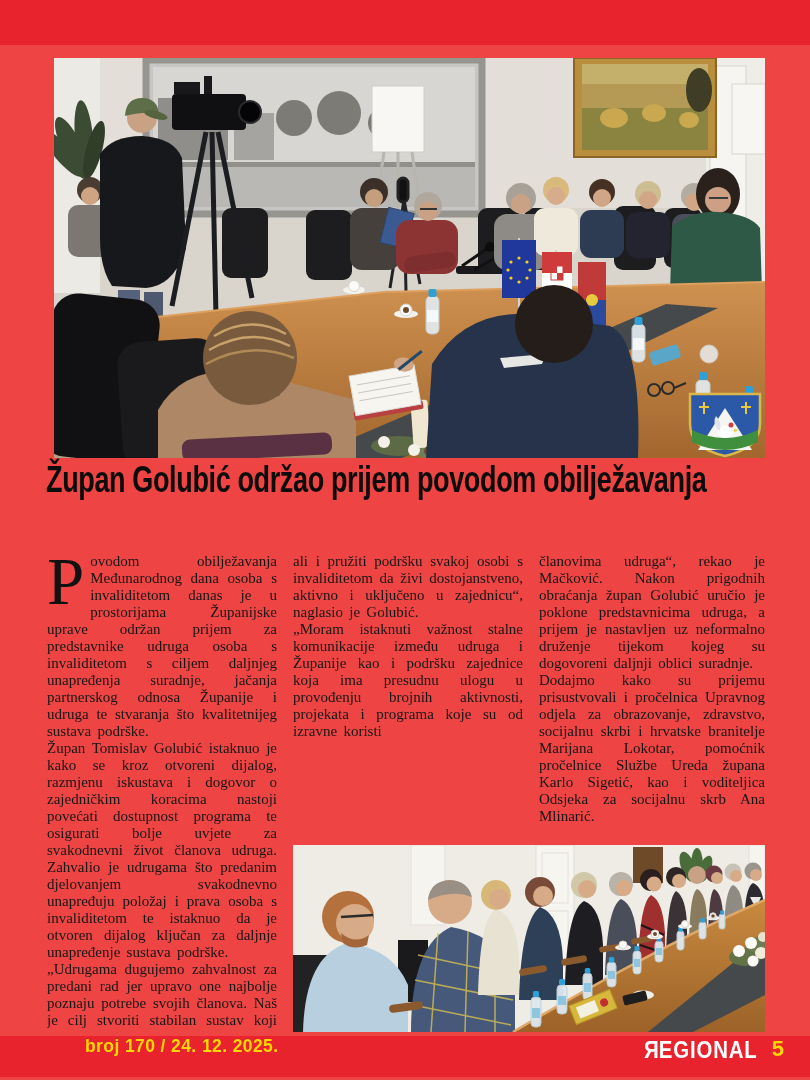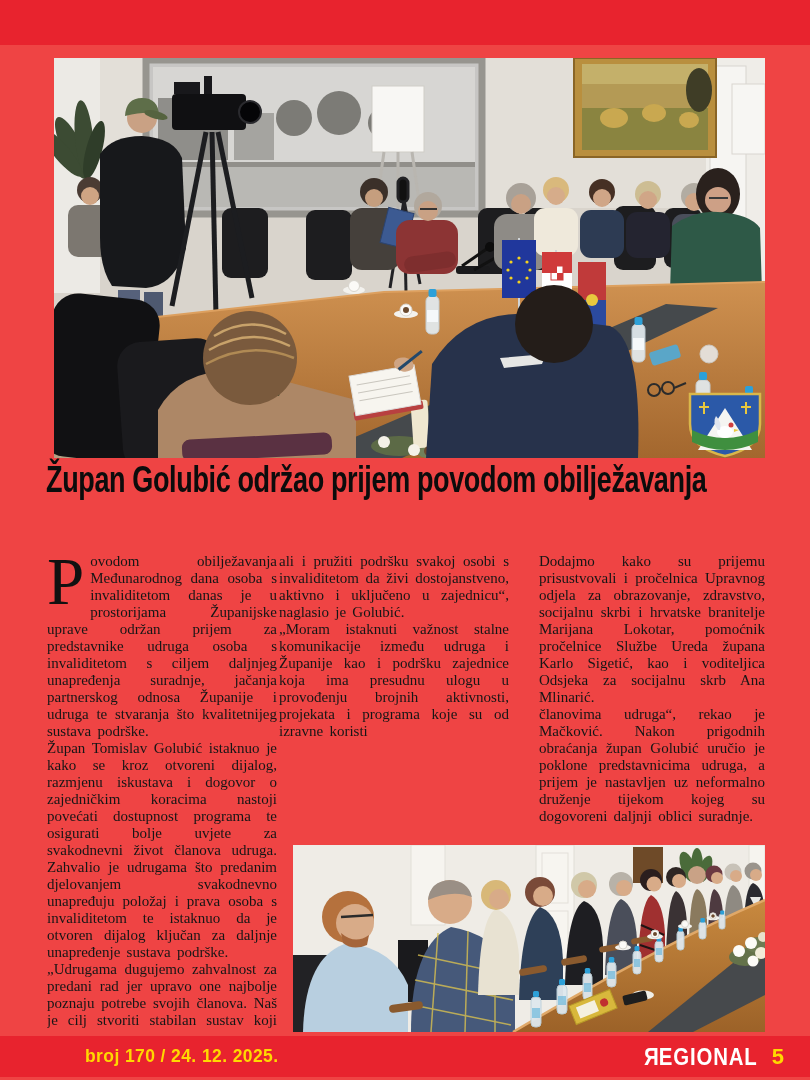--- a/index.html
+++ b/index.html
@@ -10,25 +10,25 @@
   .photo1{left:54px;top:58px;width:711px;height:400px;}
   .photo2{left:293px;top:845px;width:472px;height:187px;}
   .headline{position:absolute;left:46px;top:459px;width:722px;color:#0c0c0c;
             font-family:"Liberation Sans",sans-serif;font-weight:700;white-space:nowrap;line-height:41px;}
   .headline .hl{display:inline-block;font-size:37px;letter-spacing:-0.5px;
                 transform:scaleX(0.73);transform-origin:0 50%;}
   .col{position:absolute;top:553px;width:230px;font-size:15px;line-height:17px;
        text-align:justify;color:#161616;overflow:hidden;word-spacing:2.5px;}
   .col p{margin:0;}
   .col1{left:47px;height:478px;}
-  .col2{left:279px;height:292px;}
+  .col2{left:293px;height:292px;}
   .col3{left:539px;width:226px;height:292px;}
   .dropcap{float:left;font-size:67px;line-height:50px;padding:3px 6px 0 0;color:#111;}
   .footerbar{position:absolute;left:0;top:1036px;width:810px;height:41px;
-             background:var(--brand-red,#e8232e);display:flex;align-items:center;}
+             background:var(--brand-red,#e8232e);display:flex;align-items:flex-start;}
   .issue{margin-left:85px;color:var(--accent-yellow,#ffd800);
          font-family:"Liberation Sans",sans-serif;font-weight:700;font-size:17.5px;letter-spacing:0.4px;}
   .logo{margin-left:auto;color:#ffffff;font-family:"Liberation Sans",sans-serif;font-weight:700;
         font-size:24px;letter-spacing:1px;display:inline-block;transform:scaleX(0.85);transform-origin:100% 50%;}
   .logo-r{display:inline-block;transform:scaleX(-1);}
   .pagenum{color:var(--accent-yellow,#ffd800);font-family:"Liberation Sans",sans-serif;
            font-weight:700;font-size:22px;margin:0 26px 0 14px;}
 </style>
 </head>
 <body>
@@ -346,22 +346,22 @@
   <div class="col col1">
     <p><span class="dropcap">P</span><span>ovodom obilježavanja Međunarodnog dana osoba s invaliditetom danas je u prostorijama Županijske uprave održan prijem za predstavnike udruga osoba s invaliditetom s ciljem daljnjeg unapređenja suradnje, jačanja partnerskog odnosa Županije i udruga te stvaranja što kvalitetnijeg sustava podrške.</span></p>
     <p>Župan Tomislav Golubić istaknuo je kako se kroz otvoreni dijalog, razmjenu iskustava i dogovor o zajedničkim koracima nastoji povećati dostupnost programa te osigurati bolje uvjete za svakodnevni život članova udruga. Zahvalio je udrugama što predanim djelovanjem svakodnevno unapređuju položaj i prava osoba s invaliditetom te istaknuo da je otvoren dijalog ključan za daljnje unapređenje sustava podrške.</p>
     <p>„Udrugama dugujemo zahvalnost za predani rad jer upravo one najbolje poznaju potrebe svojih članova. Naš je cilj stvoriti stabilan sustav koji će omogućiti razvoj njihovih programa,</p>
   </div>
   <div class="col col2">
     <p>ali i pružiti podršku svakoj osobi s invaliditetom da živi dostojanstveno, aktivno i uključeno u zajednicu“, naglasio je Golubić.</p>
     <p>„Moram istaknuti važnost stalne komunikacije između udruga i Županije kao i podršku zajednice koja ima presudnu ulogu u provođenju brojnih aktivnosti, projekata i programa koje su od izravne koristi</p>
   </div>
   <div class="col col3">
+    <p>članovima udruga“, rekao je Mačković. Nakon prigodnih obraćanja župan Golubić uručio je poklone predstavnicima udruga, a prijem je nastavljen uz neformalno druženje tijekom kojeg su dogovoreni daljnji oblici suradnje.</p>
     <p>Dodajmo kako su prijemu prisustvovali i pročelnica Upravnog odjela za obrazovanje, zdravstvo, socijalnu skrbi i hrvatske branitelje Marijana Lokotar, pomoćnik pročelnice Službe Ureda župana Karlo Sigetić, kao i voditeljica Odsjeka za socijalnu skrb Ana Mlinarić.</p>
-    <p>članovima udruga“, rekao je Mačković. Nakon prigodnih obraćanja župan Golubić uručio je poklone predstavnicima udruga, a prijem je nastavljen uz neformalno druženje tijekom kojeg su dogovoreni daljnji oblici suradnje.</p>
   </div>
 
   <svg class="photo photo2" viewBox="0 0 472 187">
     <rect width="472" height="187" fill="#efece6"></rect>
     <g>
       <rect x="243" y="0" width="38" height="135" fill="#f7f5f0" stroke="#e0ddd6"></rect>
       <rect x="249" y="8" width="26" height="50" fill="none" stroke="#e3e0d9"></rect>
       <rect x="249" y="66" width="26" height="56" fill="none" stroke="#e3e0d9"></rect>
     </g>
     <rect x="118" y="0" width="34" height="80" fill="#f6f4ef" stroke="#e2dfd8"></rect>

